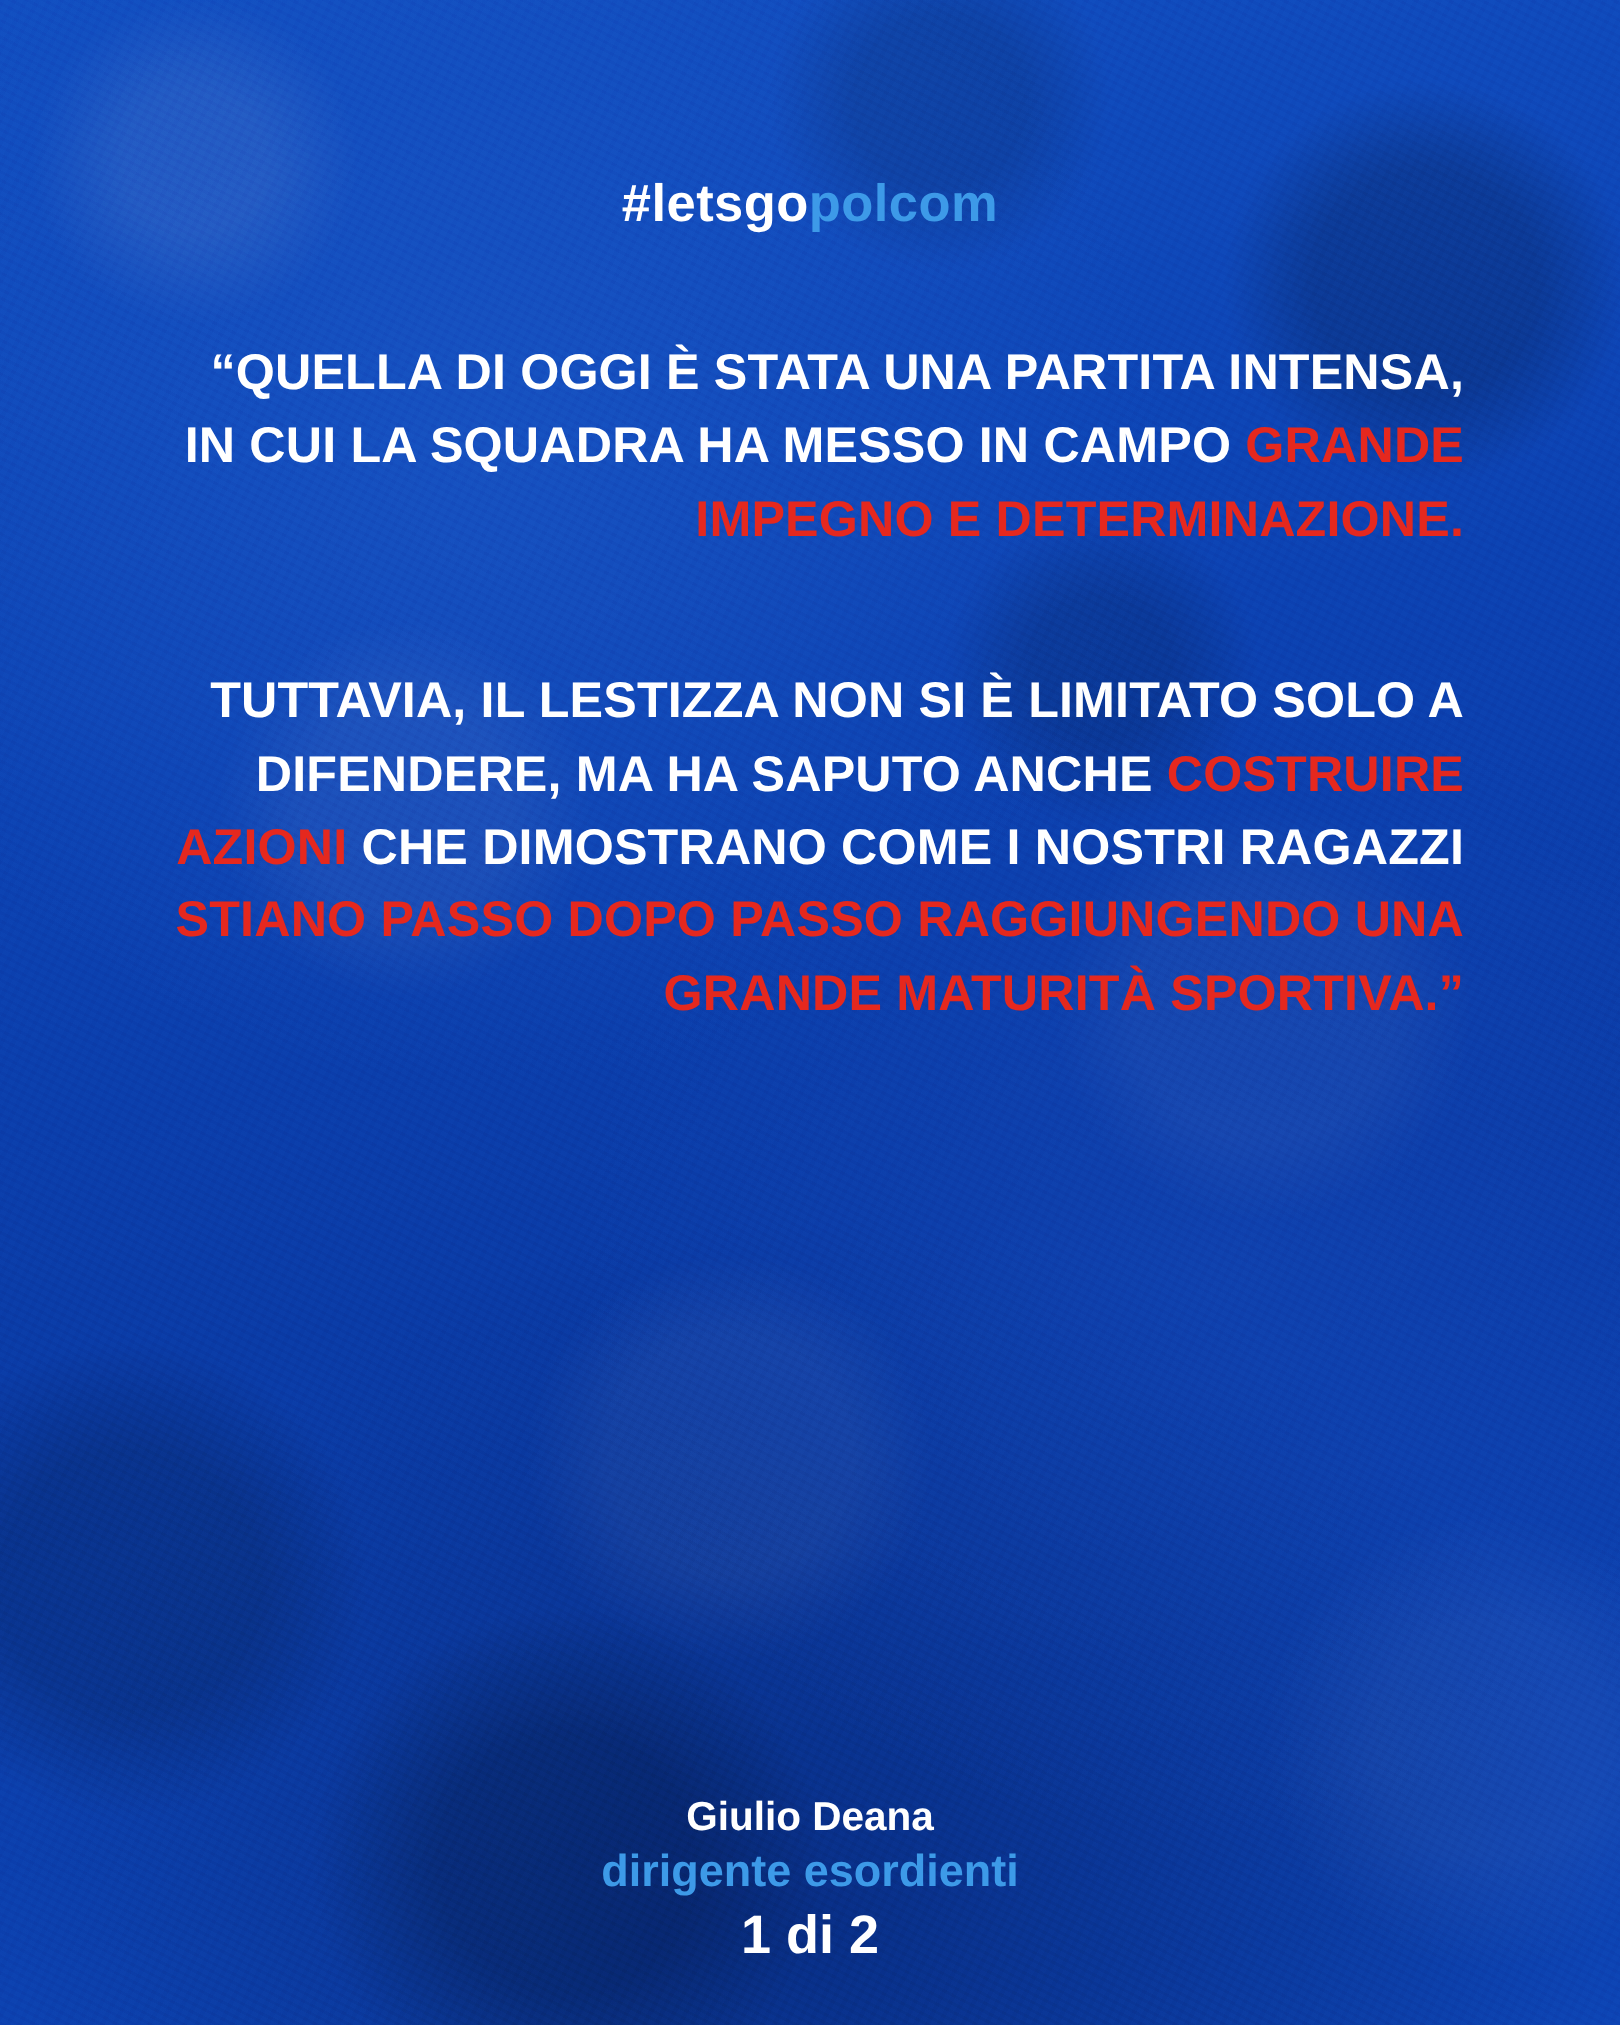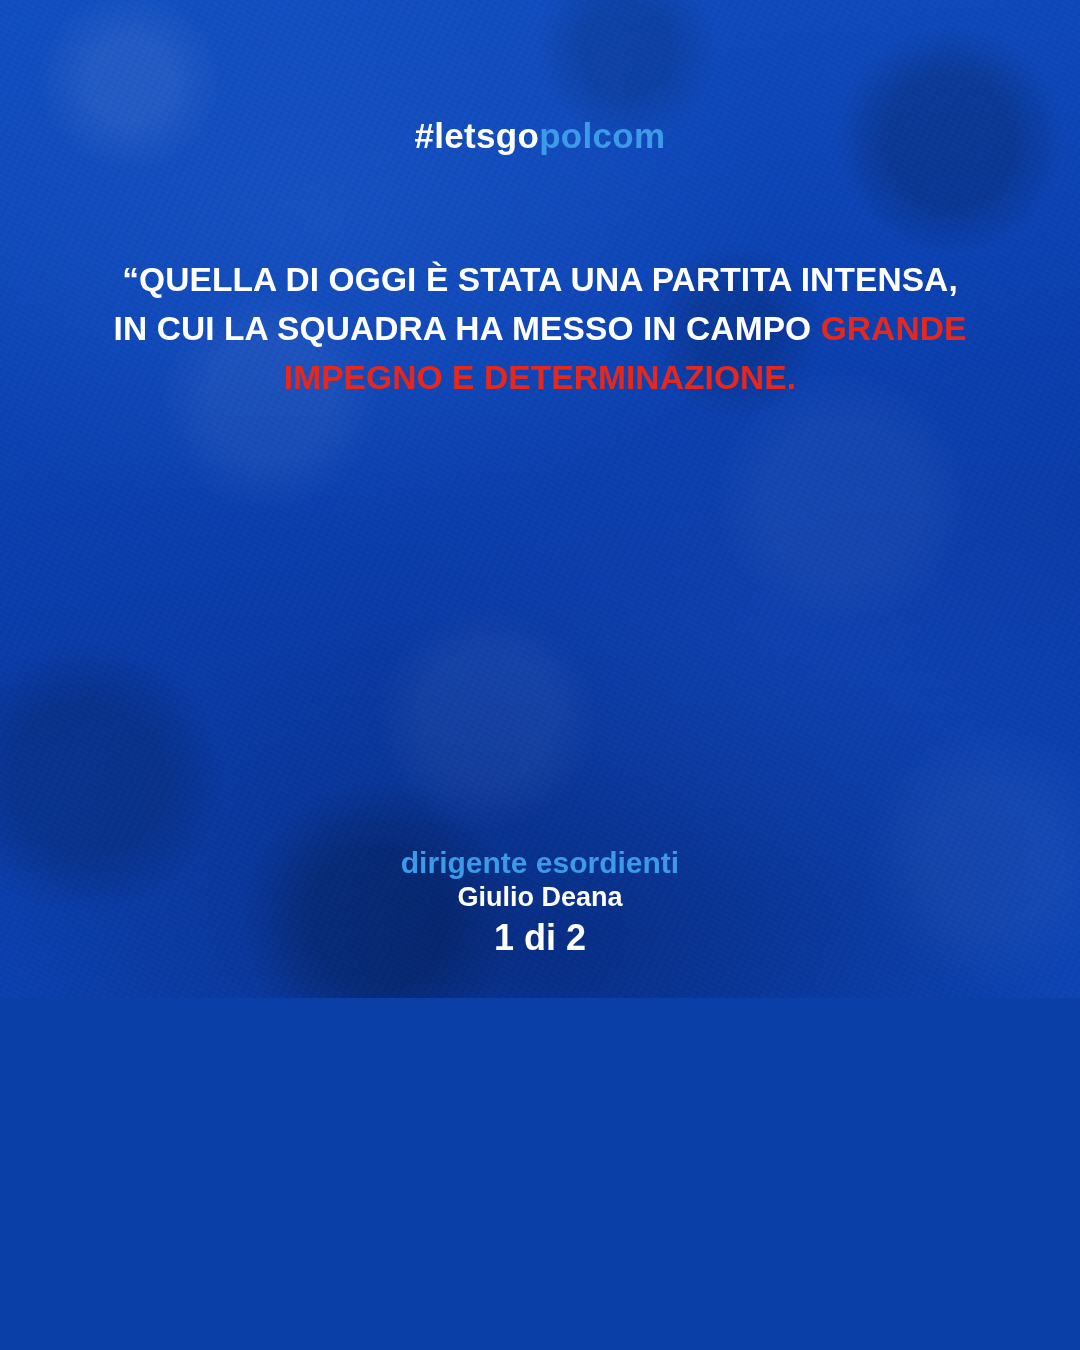--- a/index.html
+++ b/index.html
@@ -10,21 +10,21 @@
     width: 1080px;
     height: 1350px;
     font-family: "Liberation Sans", sans-serif;
     background: #0a3fa8;
     overflow: hidden;
   }
 
   #card {
     position: relative;
     width: 1080px;
-    height: 998px;
+    height: 1350px;
     box-sizing: border-box;
     background:
       radial-gradient(ellipse 60% 45% at 30% 22%, rgba(30,90,200,0.55) 0%, rgba(10,55,150,0.0) 70%),
       radial-gradient(ellipse 55% 40% at 75% 62%, rgba(20,70,180,0.50) 0%, rgba(8,45,130,0.0) 72%),
       radial-gradient(ellipse 70% 50% at 50% 95%, rgba(6,35,110,0.65) 0%, rgba(10,60,160,0.0) 70%),
       linear-gradient(170deg, #114ec0 0%, #0c42b2 35%, #0a3ba6 60%, #0d44b4 100%);
     overflow: hidden;
   }
 
   
@@ -73,27 +73,27 @@
     font-size: 35px;
     font-weight: bold;
     letter-spacing: 0.3px;
     line-height: 1;
     white-space: nowrap;
   }
   #hashtag .w { color: #ffffff; }
   #hashtag .b { color: #3d9ae8; }
 
   #quote {
-    margin-top: 103px;
+    margin-top: 72px;
     color: #ffffff;
     font-size: 33.5px;
     font-weight: bold;
     line-height: 1.46;
     letter-spacing: 0.1px;
-    text-align: center;
+    text-align: right;
   }
   #quote p { margin: 0; }
   #quote .gap { height: 36px; }
   .hl { color: #e5281e; }
 
   #signature {
     margin-top: auto;
     margin-bottom: 38px;
     text-align: center;
     line-height: 1.22;
@@ -123,22 +123,23 @@
   <div class="content">
 
     <div id="hashtag">
       <span class="w">#letsgo</span><span class="b">polcom</span>
     </div>
 
     <div id="quote">
         <p><span>“QUELLA DI OGGI È STATA UNA PARTITA INTENSA, IN CUI LA SQUADRA HA MESSO IN CAMPO </span><span class="hl">GRANDE IMPEGNO E DETERMINAZIONE.</span></p>
         <div class="gap"></div>
         <div class="gap"></div>
+        <p><span>TUTTAVIA, IL LESTIZZA NON SI È LIMITATO SOLO A DIFENDERE, MA HA SAPUTO ANCHE </span><span class="hl"> COSTRUIRE AZIONI</span><span> CHE DIMOSTRANO COME I NOSTRI RAGAZZI </span><span class="hl">STIANO PASSO DOPO PASSO RAGGIUNGENDO UNA GRANDE MATURITÀ SPORTIVA.”</span></p>
       </div>
 
     <div id="signature">
+      <div id="sig-name">Giulio Deana</div>
       <div id="sig-role">dirigente esordienti</div>
-      <div id="sig-name">Giulio Deana</div>
       <div id="sig-page">1 di 2</div>
     </div>
 
   </div>
 </div>
 
 </body></html>

